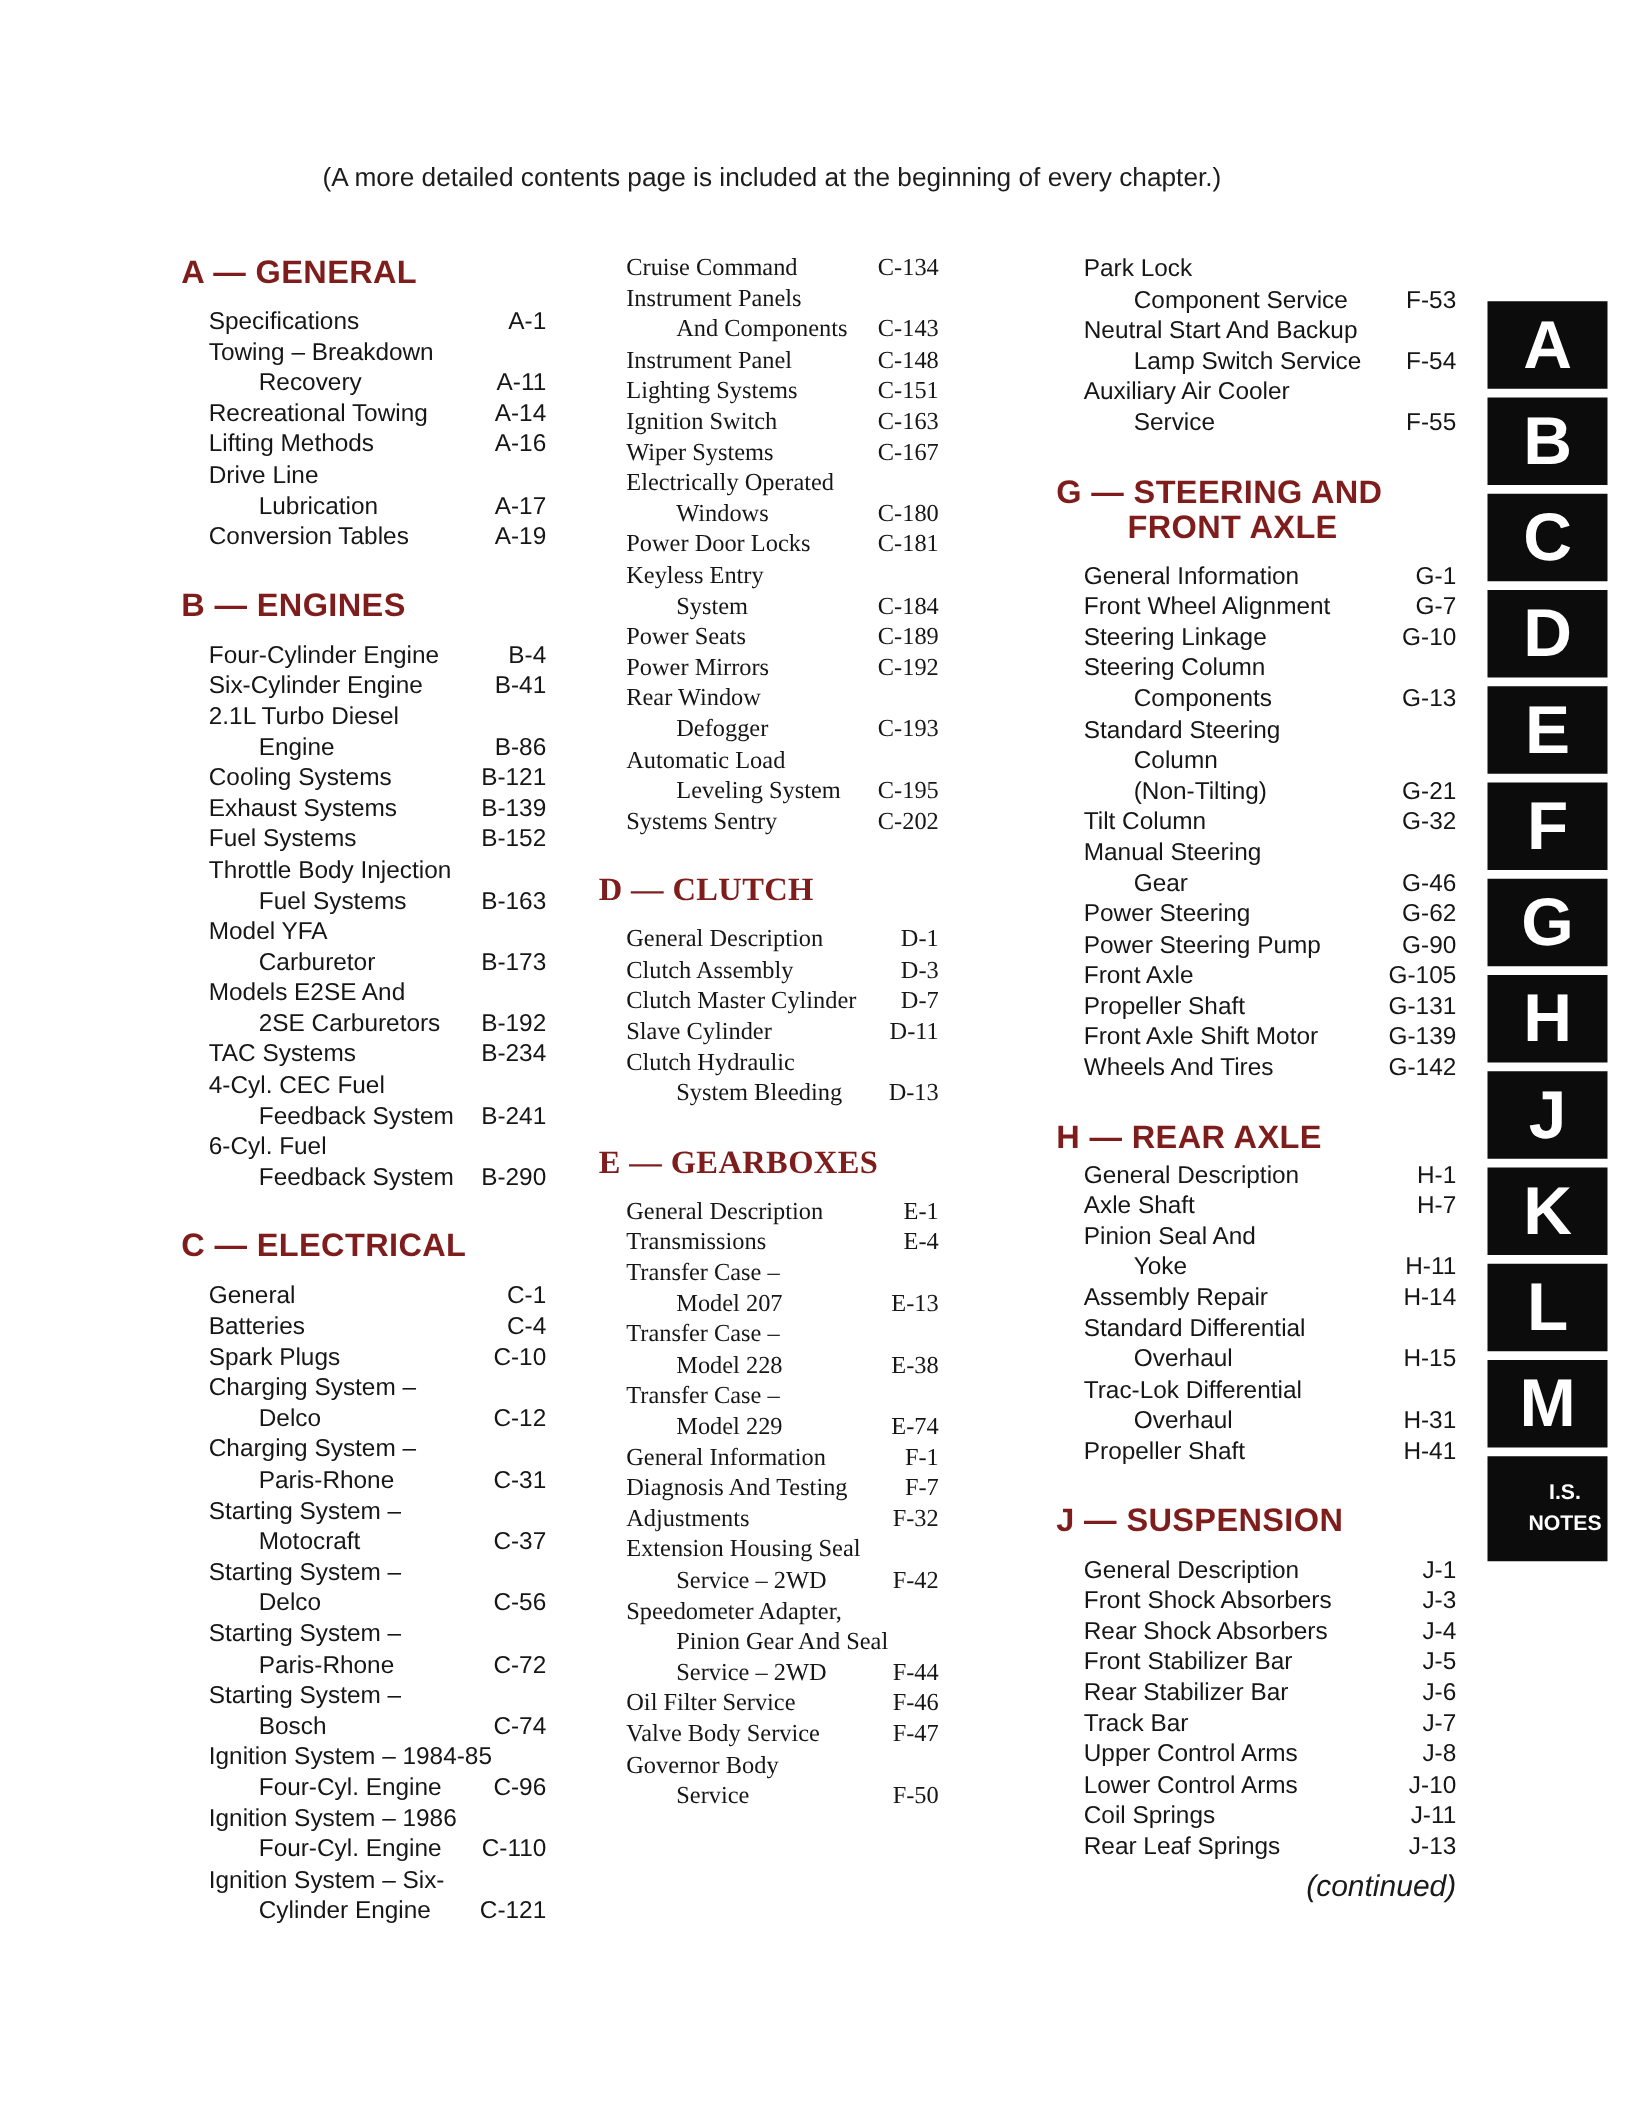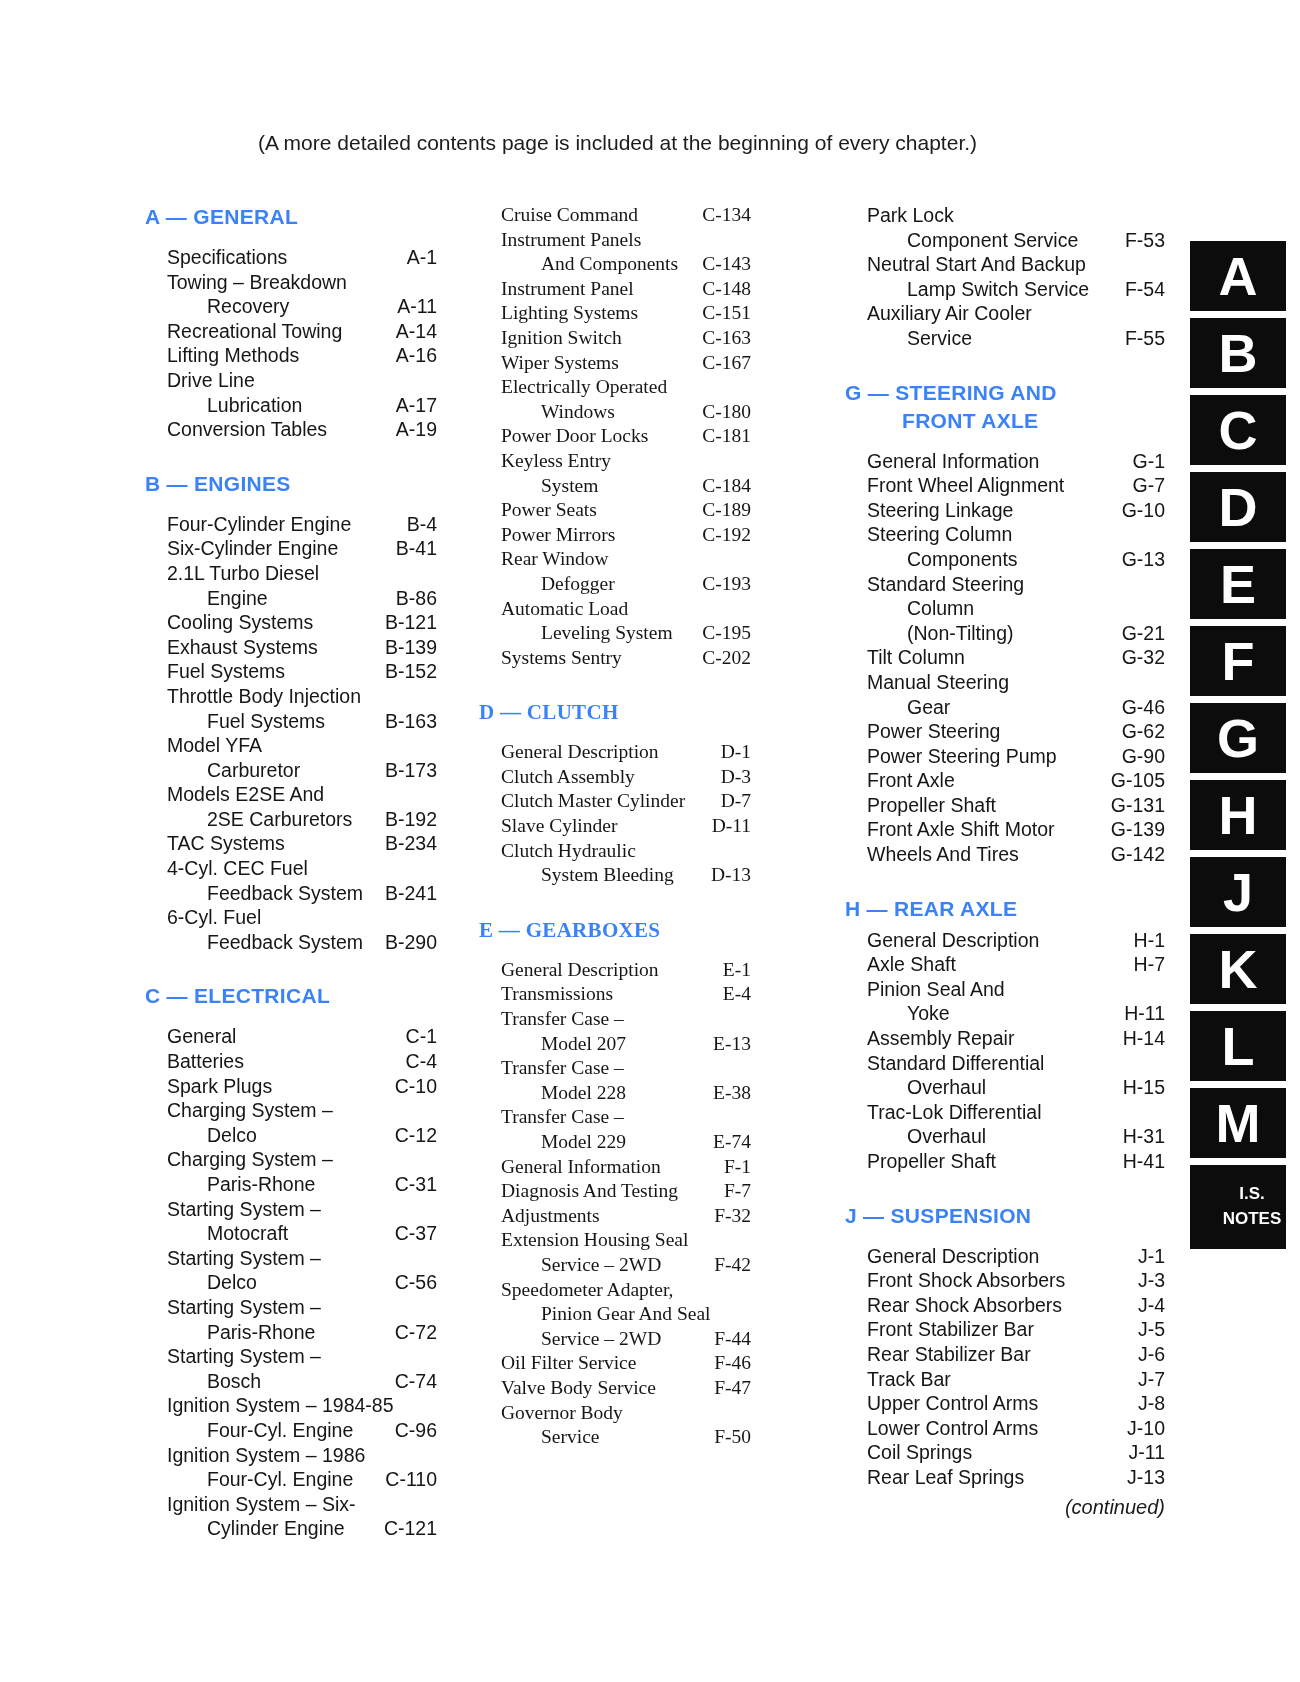--- a/index.html
+++ b/index.html
@@ -25,21 +25,21 @@
     font-size:21px;font-weight:500;
     color:#1c1c1c;
   }
 
   .toc-col{position:absolute;top:203px;}
   .col-1{left:145px;width:292px;}
   .col-2{left:479px;width:272px;font-family:Liberation Serif, serif;}
   .col-3{left:845px;width:320px;}
 
   .section-heading{
-    font-size:21px;font-weight:700;color:#3b82f6;
+    font-size:26px;font-weight:700;color:#7f1d1d;
     margin:28px 0 14px 0;
     letter-spacing:0.3px;
     line-height:28px;
   }
   .toc-col .section-heading:first-child{margin-top:0;}
   .section-heading.tight{margin-bottom:5px;}
   .heading-line-2{padding-left:57px;}
 
   .toc-row{
     display:flex;justify-content:space-between;align-items:baseline;
@@ -62,21 +62,21 @@
   }
   .tab-notes{
     height:84px;
     display:flex;flex-direction:column;align-items:center;justify-content:center;
     font-weight:700;font-size:17px;line-height:1.45;padding-left:28px;
   }
 
   .footer-continued{
     position:absolute;top:1496px;left:845px;width:320px;
     text-align:right;
-    font-style:italic;font-size:20px;font-weight:500;color:#1a1a1a;
+    font-style:italic;font-size:24px;font-weight:500;color:#1a1a1a;
   }
 </style>
 </head>
 <body>
 
 <div class="page">
 
   <div class="page-subtitle">(A more detailed contents page is included at the beginning of every chapter.)</div>
 
   <div class="toc-col col-1">

